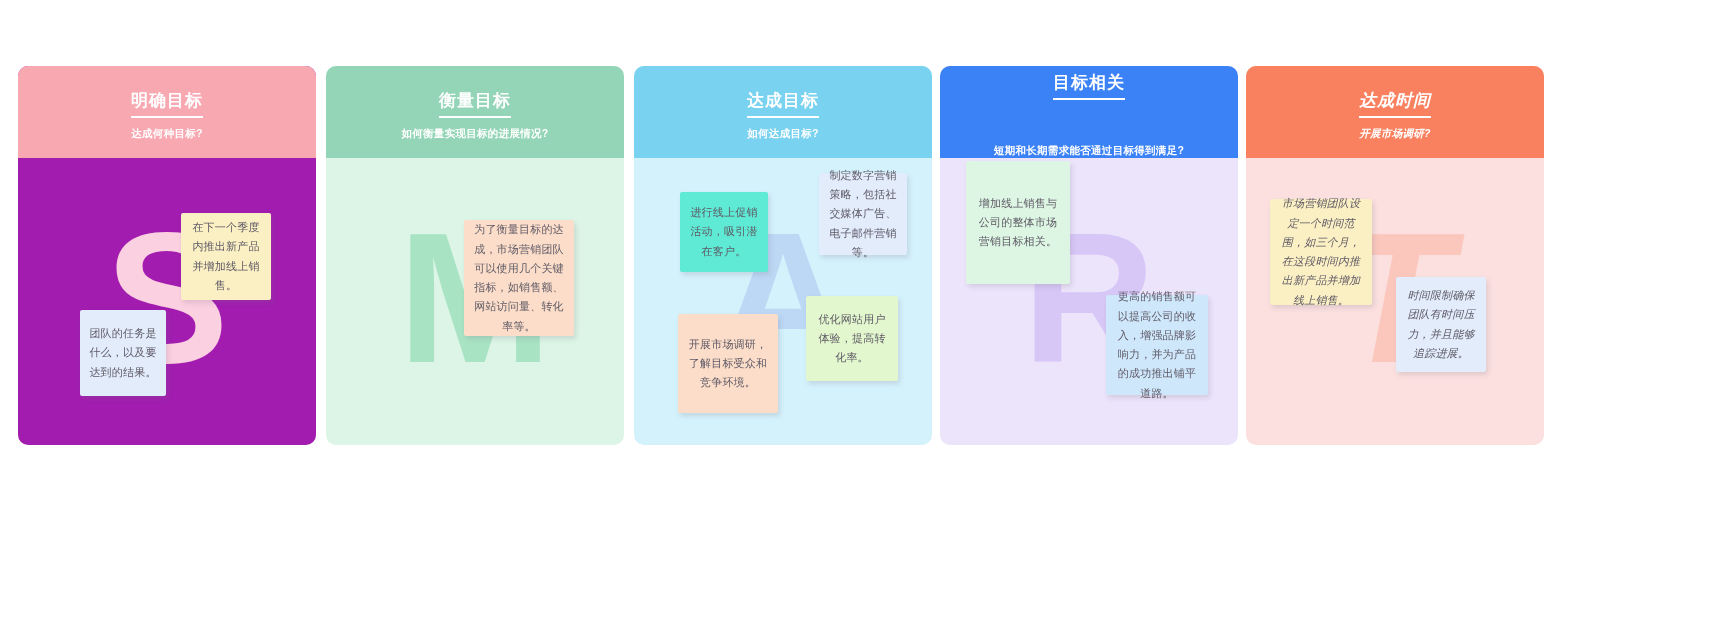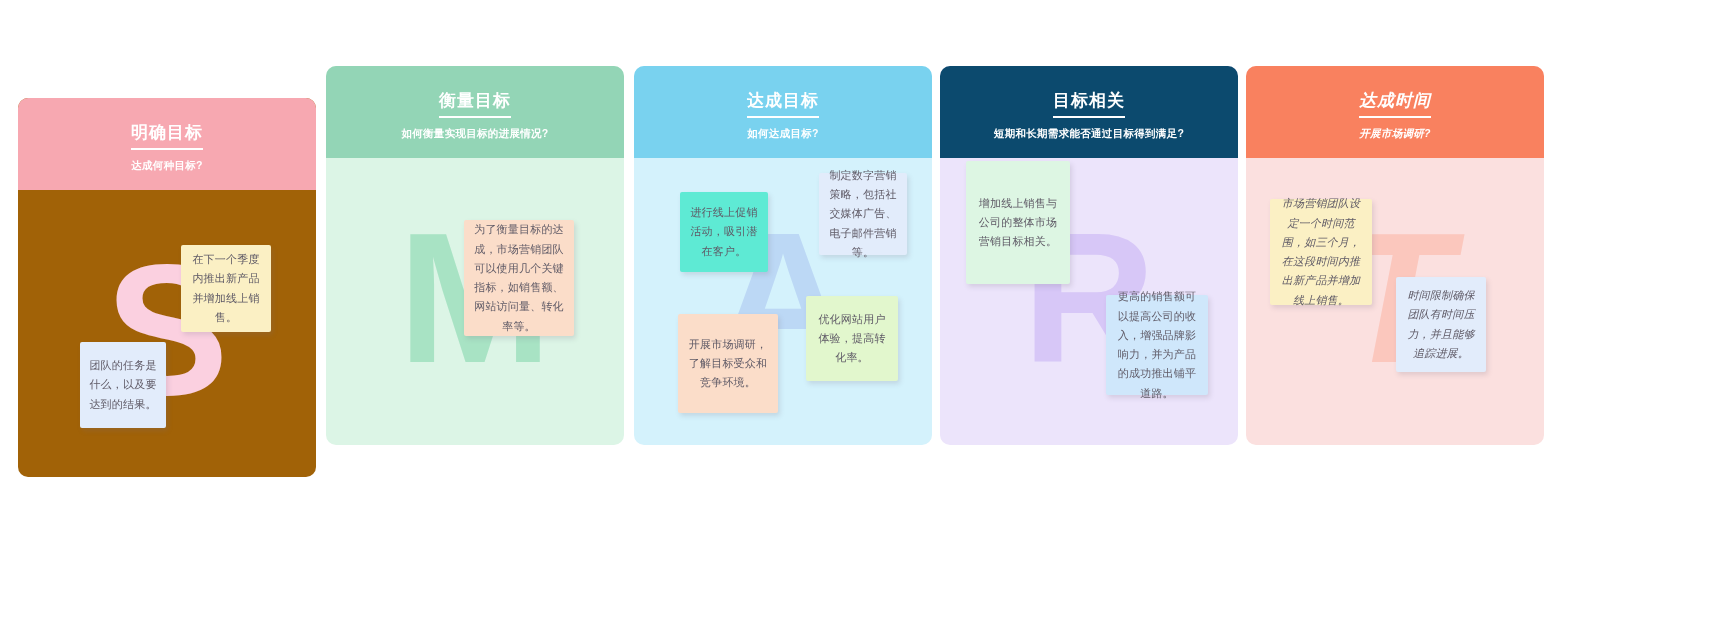--- a/index.html
+++ b/index.html
@@ -83,21 +83,21 @@
     color: #5f5a66;
     padding: 8px 9px;
     z-index: 10;
     letter-spacing: 0.2px;
   }
 </style>
 </head>
 <body>
 
 <div id="board">
-    <div class="column" style="left: 18px; background: #a16207; margin-top: 32px;">
+    <div class="column" style="left: 18px; background: #a21caf;">
       <div class="col-header" style="background: rgb(247, 168, 177);">
         <div class="col-title">明确目标</div>
         <div class="col-sub">达成何种目标?</div>
       </div>
       <div class="col-body">
         <div class="watermark" style="color: rgb(251, 208, 224);">S</div>
         <div class="note" style="background: rgb(251, 240, 196); left: 163px; top: 55px; width: 90px; height: 87px;">
           <span>在下一个季度内推出新产品并增加线上销售。</span>
         </div>
         <div class="note" style="background: rgb(226, 236, 251); left: 62px; top: 152px; width: 86px; height: 86px;">
@@ -132,21 +132,21 @@
         </div>
         <div class="note" style="background: rgb(251, 221, 201); left: 44px; top: 156px; width: 100px; height: 99px;">
           <span>开展市场调研，了解目标受众和竞争环境。</span>
         </div>
         <div class="note" style="background: rgb(226, 247, 205); left: 172px; top: 138px; width: 92px; height: 85px;">
           <span>优化网站用户体验，提高转化率。</span>
         </div>
       </div>
     </div>
     <div class="column" style="left: 940px; background: rgb(236, 228, 251);">
-      <div class="col-header" style="background: #0c4a6e;">
+      <div class="col-header" style="background: #3b82f6; justify-content: space-between;">
         <div class="col-title">目标相关</div>
         <div class="col-sub">短期和长期需求能否通过目标得到满足?</div>
       </div>
       <div class="col-body">
         <div class="watermark" style="color: rgb(215, 199, 247);">R</div>
         <div class="note" style="background: rgb(221, 246, 227); left: 26px; top: 3px; width: 104px; height: 123px;">
           <span>增加线上销售与公司的整体市场营销目标相关。</span>
         </div>
         <div class="note" style="background: rgb(207, 231, 251); left: 166px; top: 137px; width: 102px; height: 100px;">
           <span>更高的销售额可以提高公司的收入，增强品牌影响力，并为产品的成功推出铺平道路。</span>

